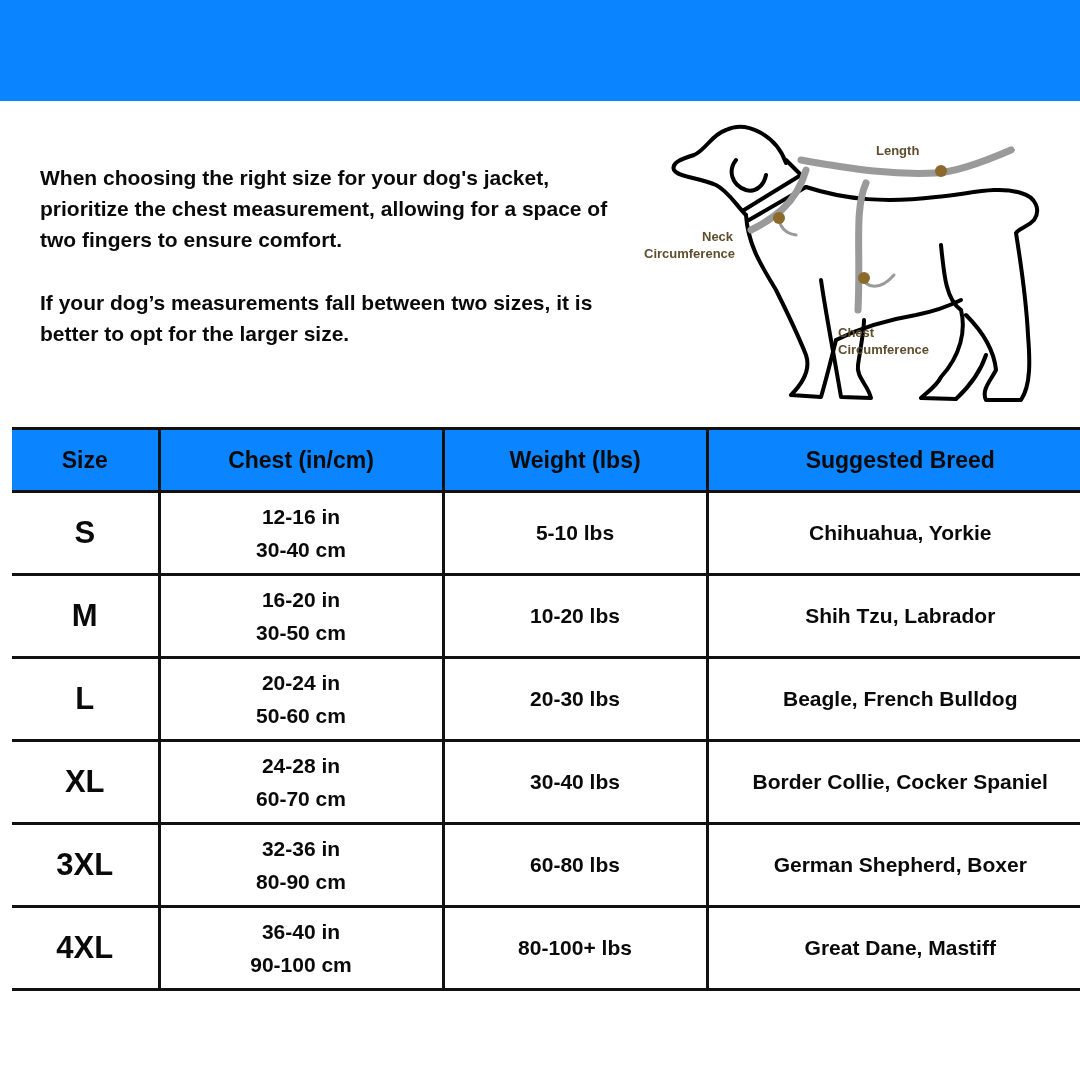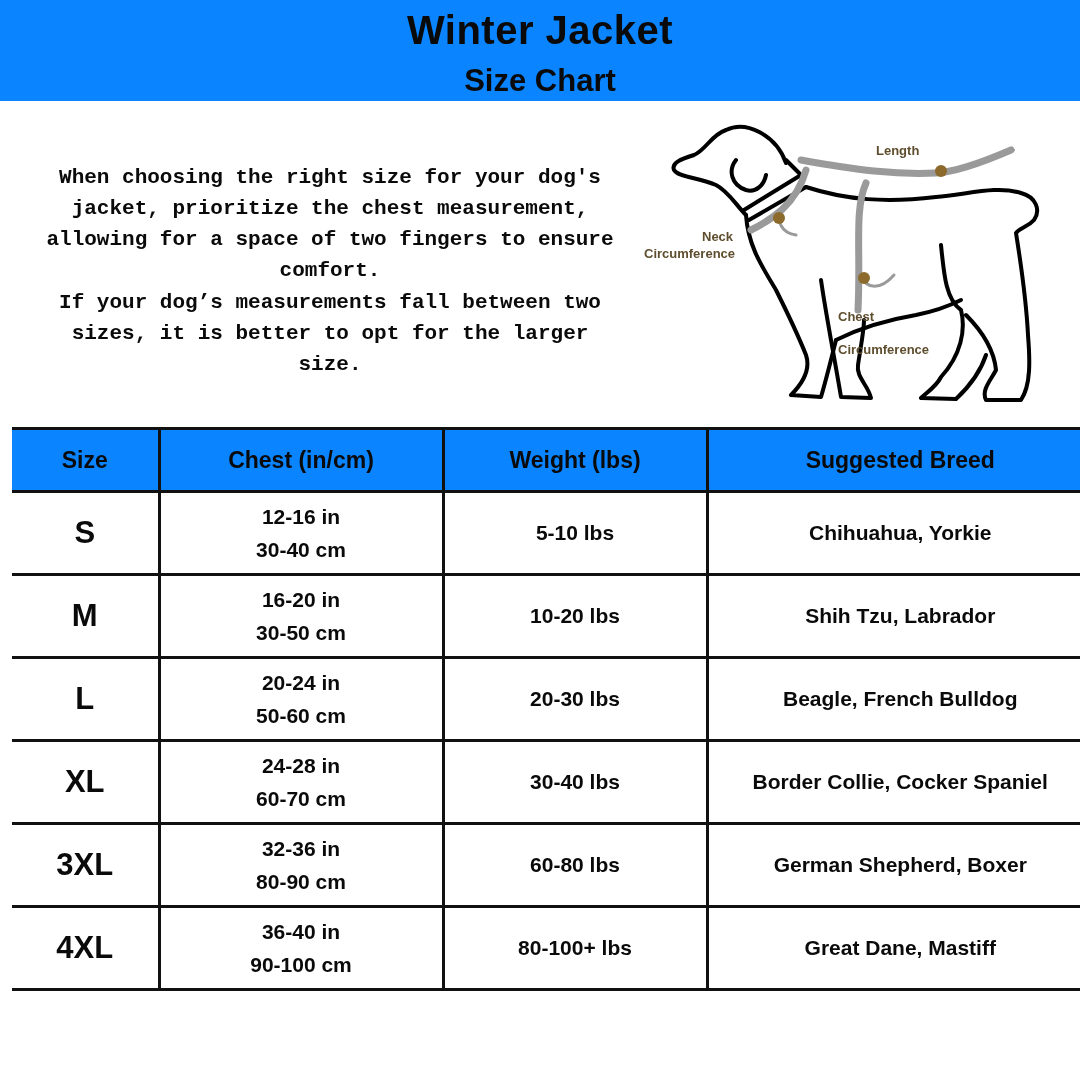--- a/index.html
+++ b/index.html
@@ -1,39 +1,37 @@
 <!DOCTYPE html>
 <html><head>
 <meta charset="utf-8">
 <style>
   html, body { margin:0; padding:0; }
   body { width:1080px; height:1080px; background:#ffffff; position:relative; overflow:hidden; font-family:"Liberation Sans", sans-serif; color:#0a0a0a; }
   .banner { position:absolute; left:0; top:0; width:1080px; height:101px; background:#0a84ff; text-align:center; }
   .banner .t1 { position:absolute; left:0; right:0; top:8px; font-size:40px; font-weight:bold; letter-spacing:0.5px; }
   .banner .t2 { position:absolute; left:0; right:0; top:63px; font-size:31px; font-weight:bold; }
-  .intro { position:absolute; left:40px; width:580px; text-align:center; font-size:21px; font-weight:bold; line-height:31px;font-family:Liberation Mono, monospace; }
+  .intro { position:absolute; left:40px; width:580px; font-size:21px; font-weight:bold; line-height:31px; }
   .intro.p1 { top:162px; }
   .intro.p2 { top:287px; }
   .dog { position:absolute; left:636px; top:115px; width:440px; height:295px;text-align:right; }
   .dog .lbl { position:absolute; font-size:13px; font-weight:bold; color:#5f4e2e; line-height:16px; }
   table.chart { position:absolute; left:12px; top:412px; width:1080px; border-collapse:collapse; table-layout:fixed;margin-top:15px; }
   table.chart th, table.chart td { border:3px solid #111; text-align:center; padding:0; }
   table.chart th { background:#0a84ff; height:60px; font-size:23px; font-weight:bold; }
   table.chart td { height:80px; font-weight:bold; font-size:21px; }
   table.chart td.size { font-size:31px; }
   table.chart td.chest { line-height:33px; }
   table.chart tr > :first-child { border-left:none; }
   table.chart tr > :last-child { border-right:none; }
 </style>
 </head>
 <body>
 
 <div class="banner">
-  <div class="t1">Winter Jacket</div>
-  <div class="t2">Size Chart</div>
 </div>
 
 <div class="intro p1">When choosing the right size for your dog's jacket, prioritize the chest measurement, allowing for a space of two fingers to ensure comfort.</div>
 <div class="intro p2">If your dog’s measurements fall between two sizes, it is better to opt for the larger size.</div>
 
 <div class="dog">
   <svg width="440" height="295" viewBox="0 0 440 295" fill="none" stroke="#000" stroke-width="4" stroke-linejoin="round" stroke-linecap="round">
 
     <path d="M150 48 C140 20 110 5 90 15 C75 20 70 35 58 40 C45 44 35 48 38 55 C42 62 60 62 80 70 C92 76 100 90 110 100"></path>
     <path d="M100 45 C92 55 95 70 110 75 C120 78 128 70 130 60"></path>
@@ -60,21 +58,21 @@
     <path d="M230 68 C218 95 225 135 222 195" stroke="#9a9a9a" stroke-width="7"></path>
     <path d="M225 160 C230 175 245 175 258 160" stroke="#9a9a9a" stroke-width="3"></path>
 
     <circle cx="305" cy="56" r="6" fill="#8b6a2b" stroke="none"></circle>
     <circle cx="143" cy="103" r="6" fill="#8b6a2b" stroke="none"></circle>
     <circle cx="228" cy="163" r="6" fill="#8b6a2b" stroke="none"></circle>
   </svg>
   <div class="lbl" style="left:240px; top:28px;">Length</div>
   <div class="lbl" style="left:66px; top:114px;">Neck</div>
   <div class="lbl" style="left:8px; top:131px;">Circumference</div>
-  <div class="lbl" style="left:202px; top:194px;">Chest</div>
+  <div class="lbl" style="left:202px; top:210px;">Chest</div>
   <div class="lbl" style="left:202px; top:227px;">Circumference</div>
 </div>
 
 <table class="chart">
   <colgroup>
     <col style="width:147px">
       <col style="width:284px">
       <col style="width:264px">
       <col style="width:385px">
   </colgroup>

